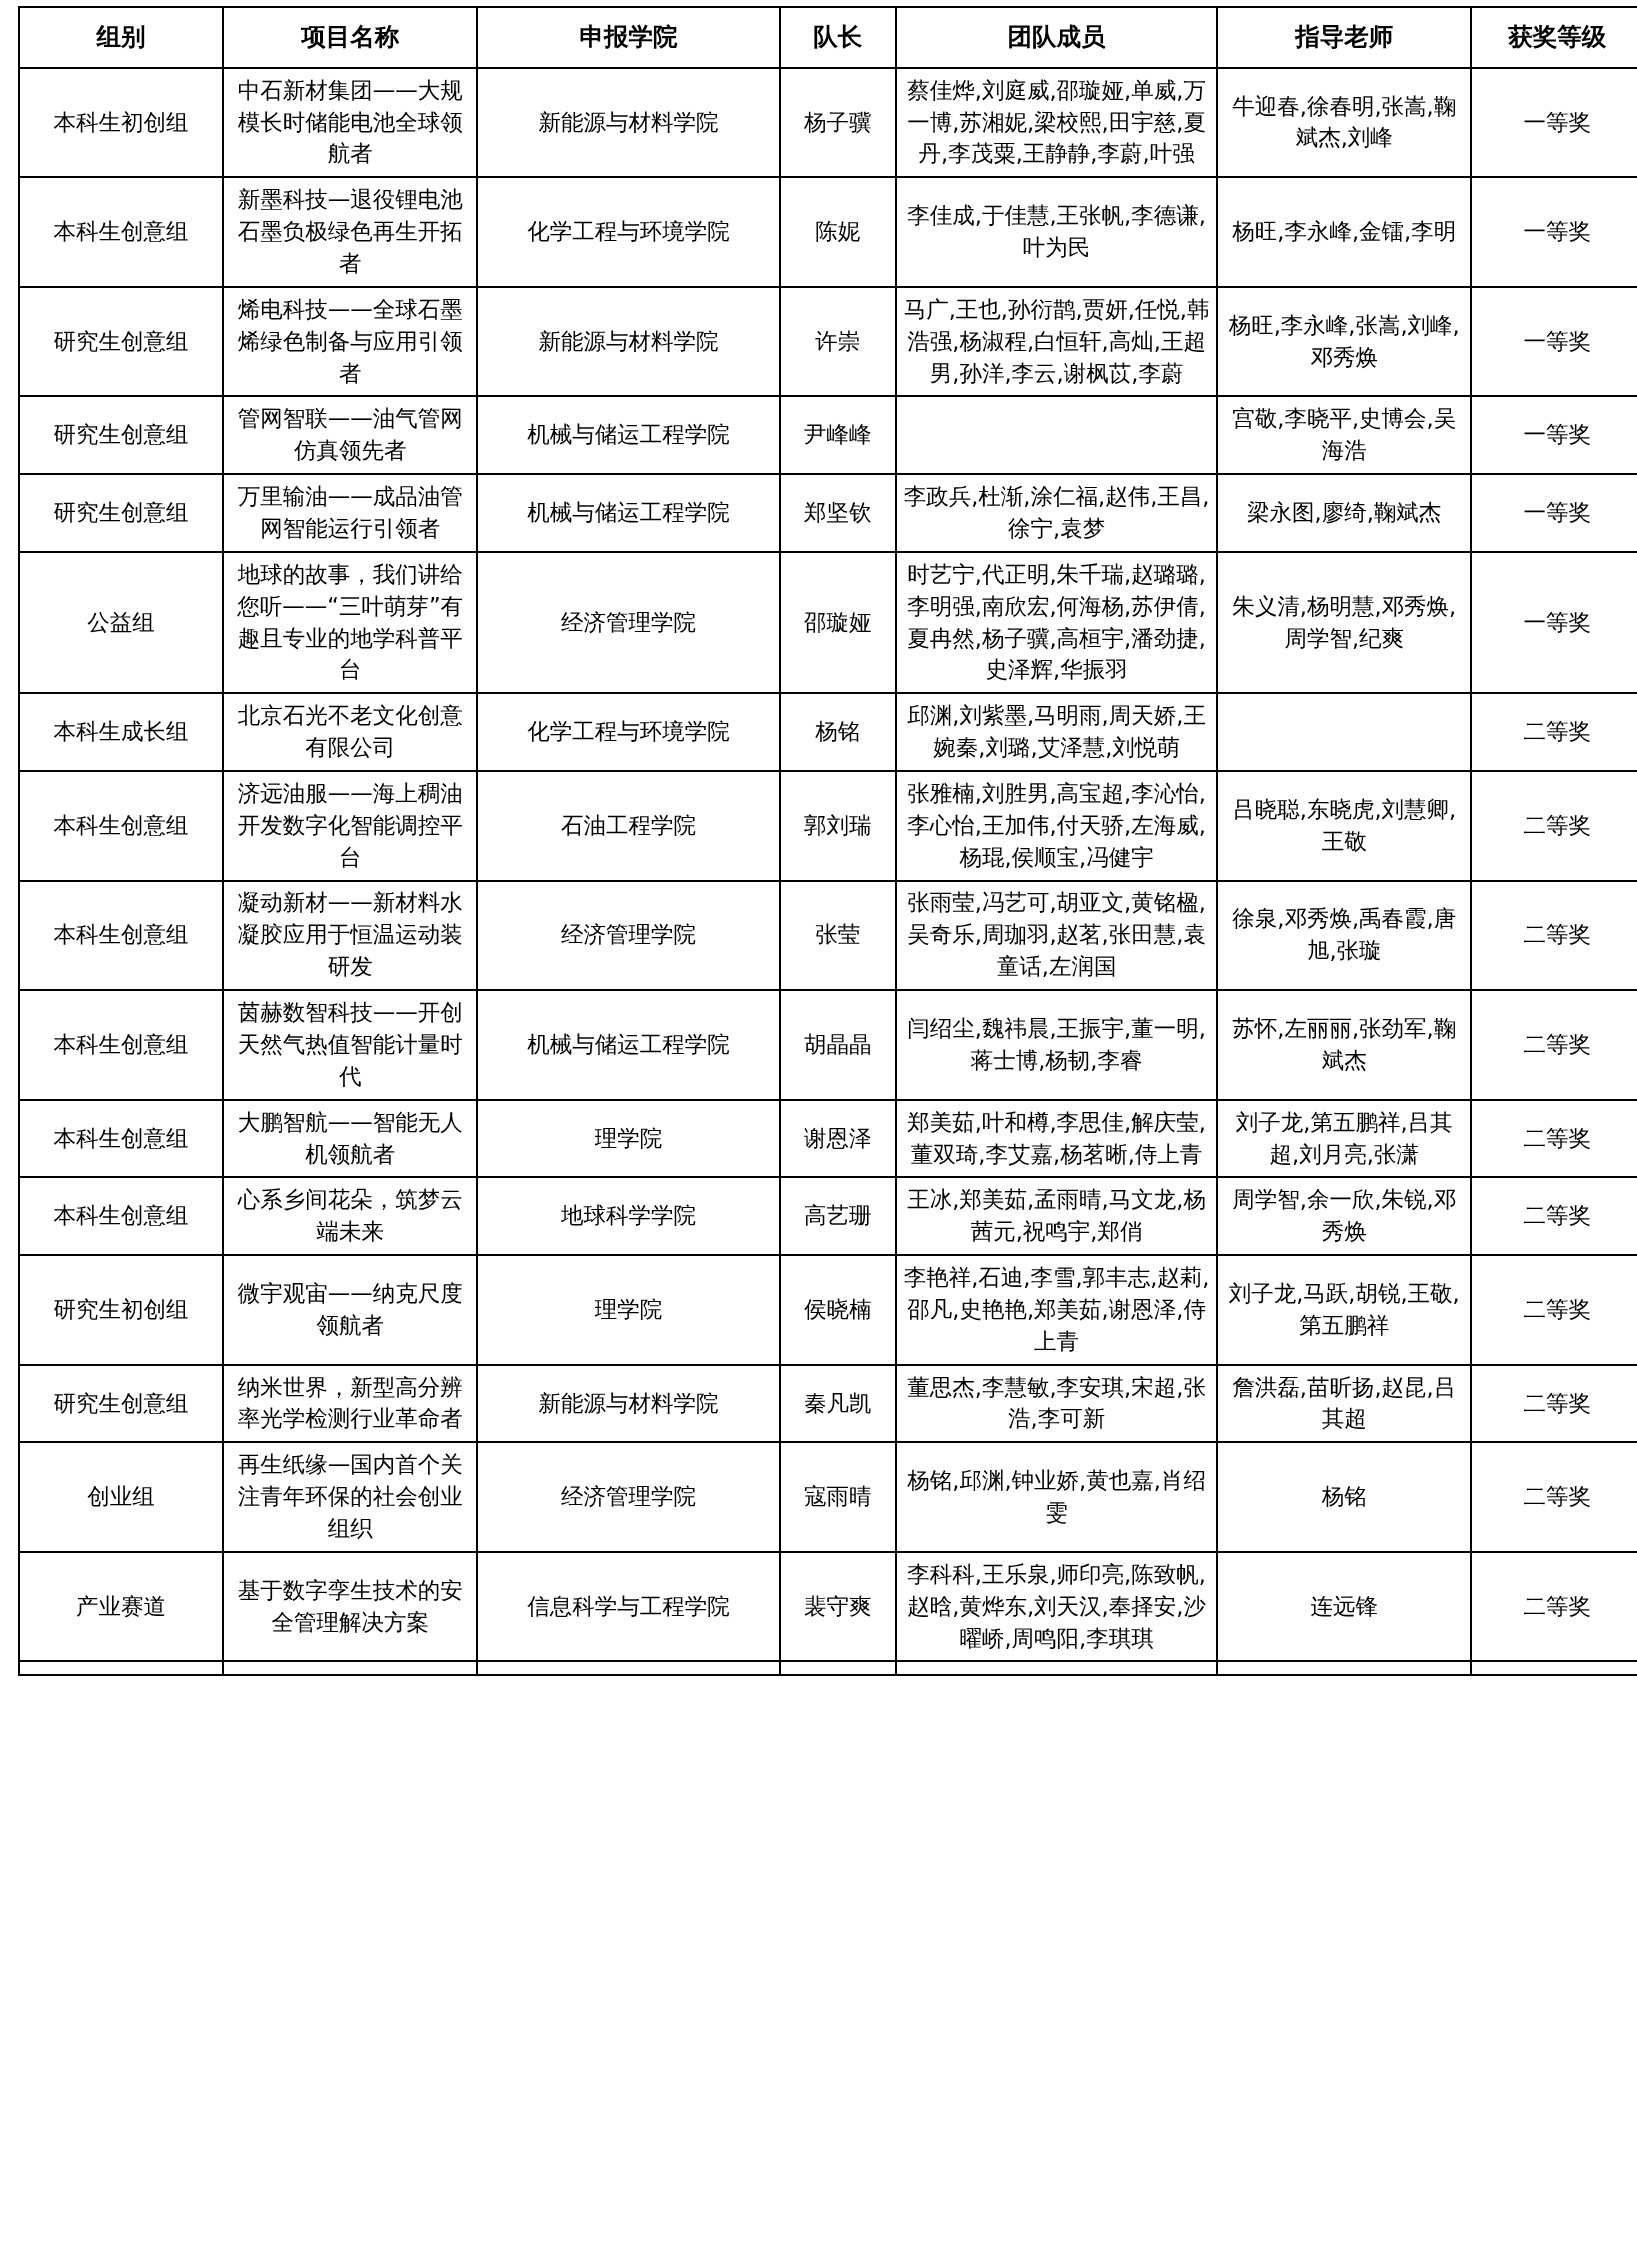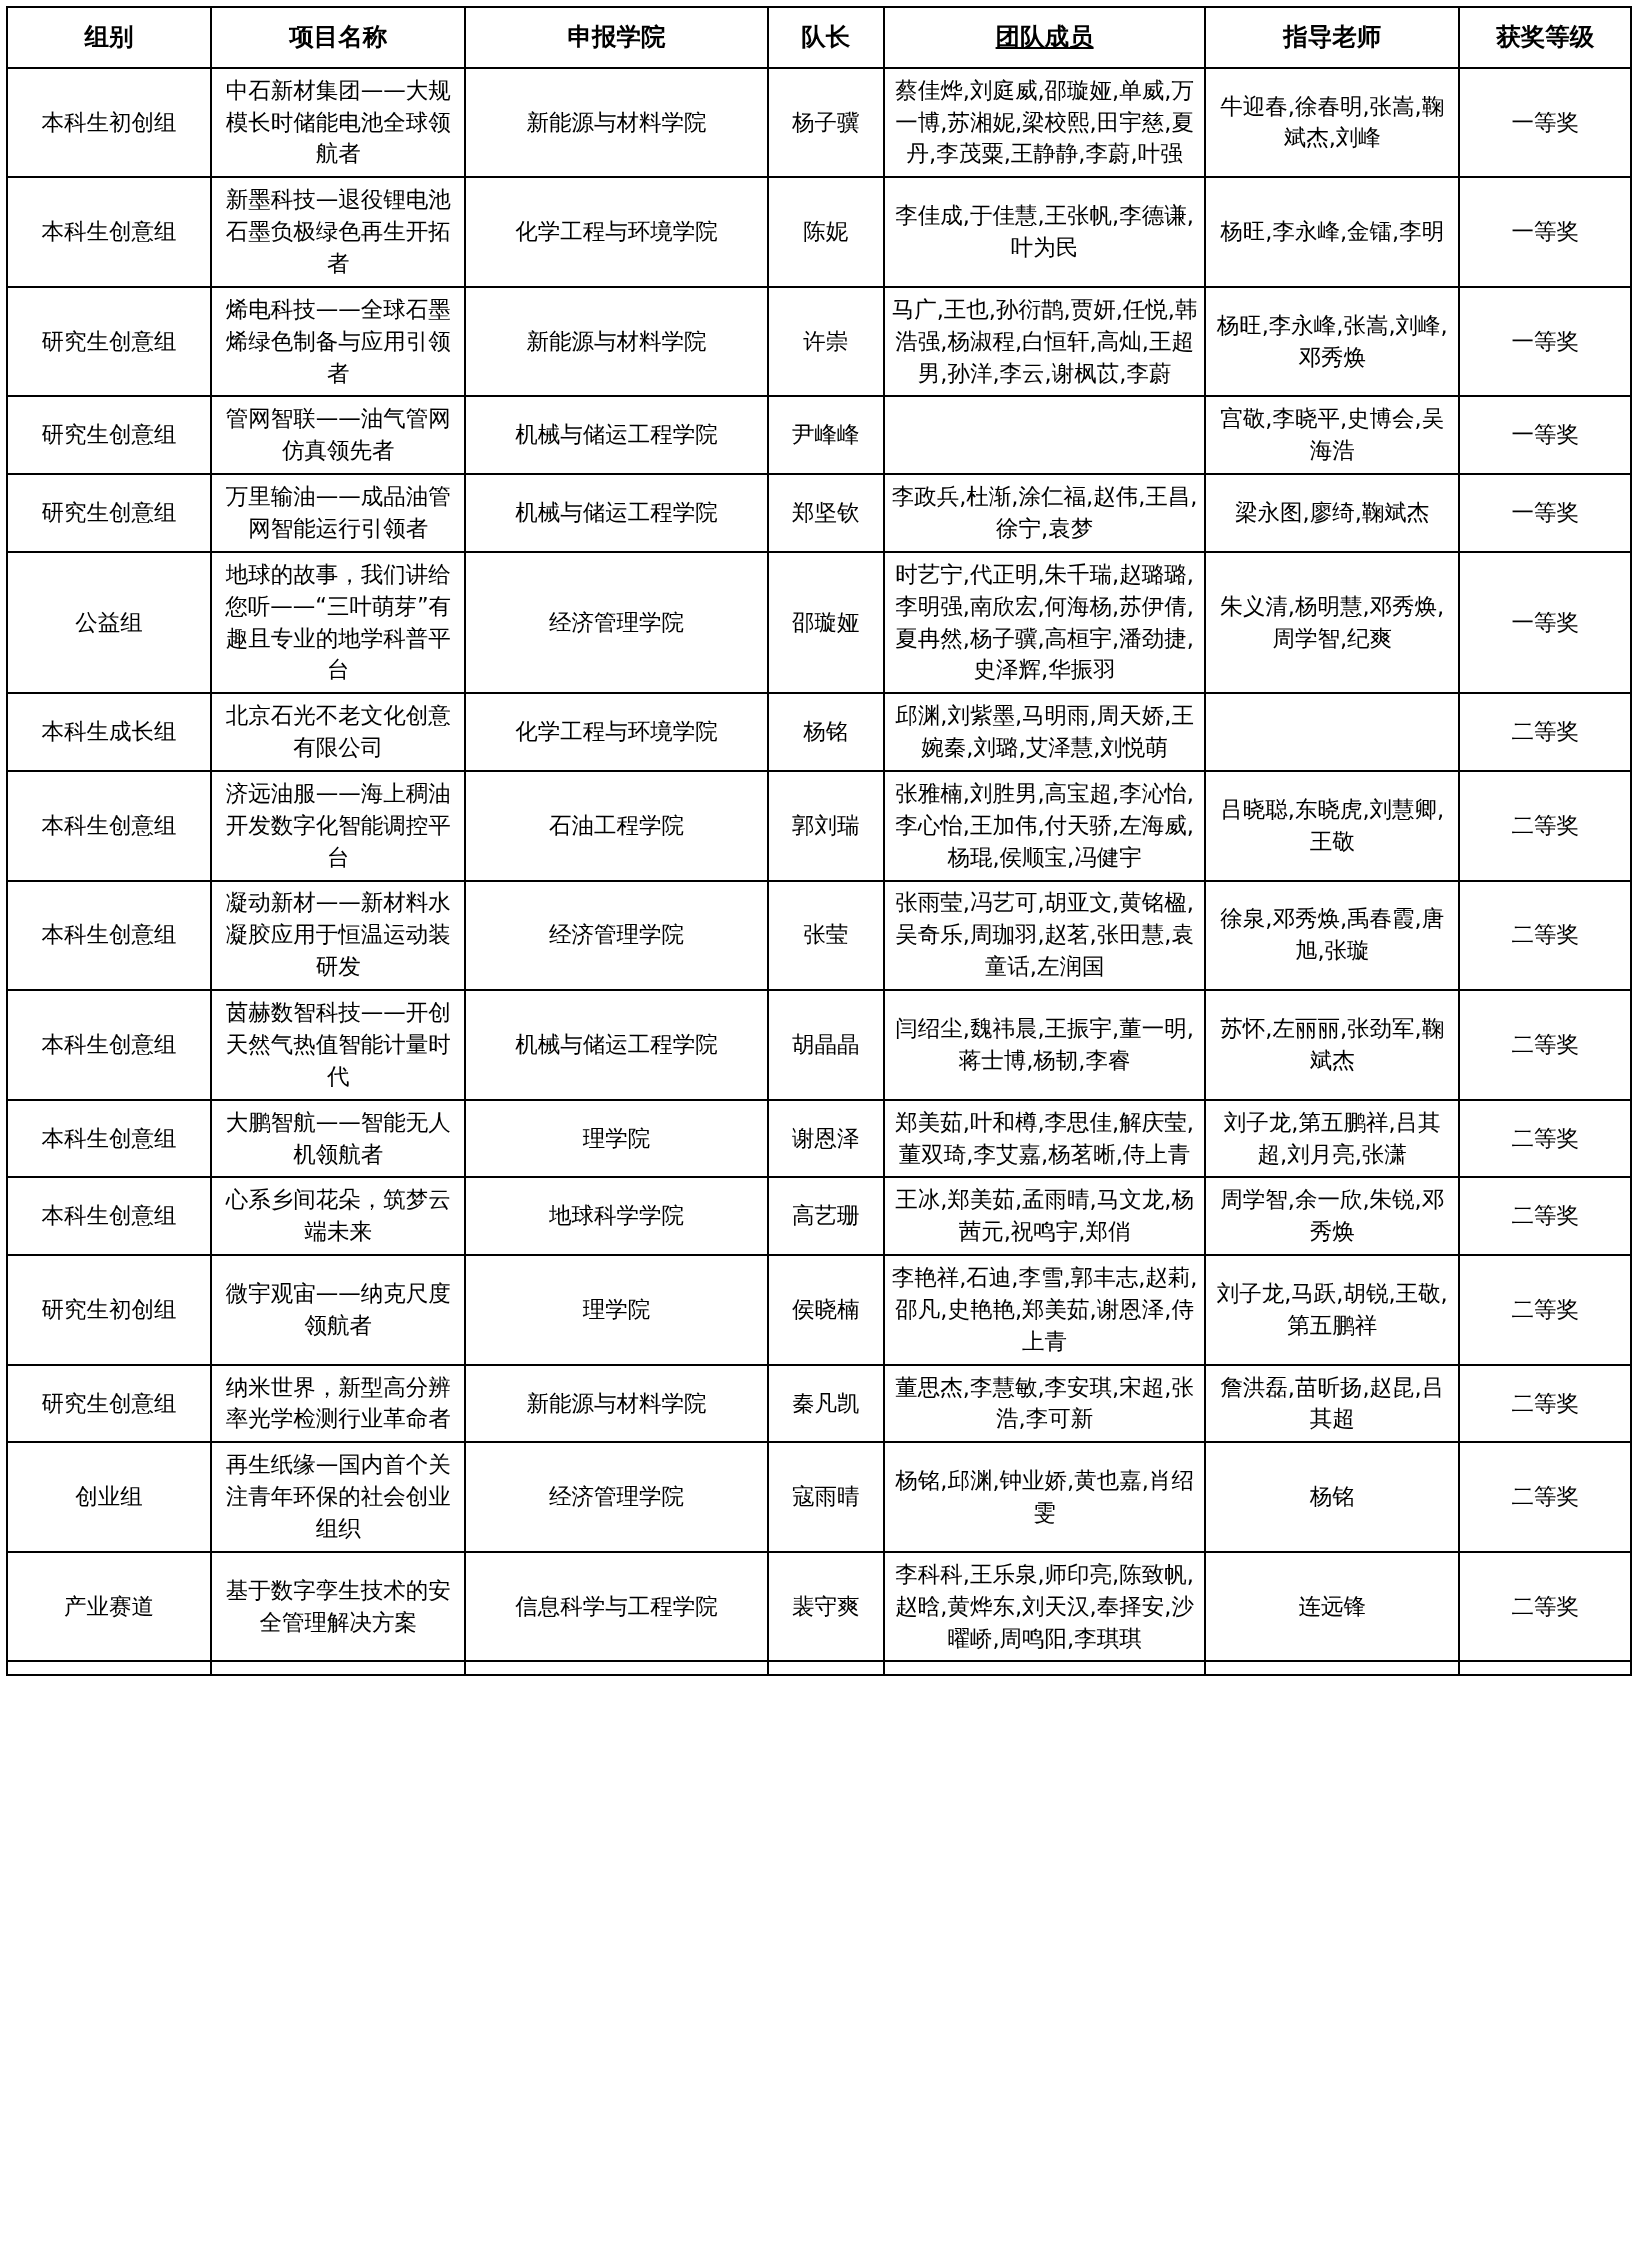--- a/index.html
+++ b/index.html
@@ -8,20 +8,21 @@
     background: #ffffff;
   }
   body {
     font-family: "DejaVu Sans", "Liberation Sans", sans-serif;
     width: 1638px;
   }
   .table-wrap {
     padding: 5.9px 5.9px 7.8px 5.9px;
     box-sizing: border-box;
     width: 1604px;
+    margin-left: 12px;
   }
   table.award-table {
     border-collapse: collapse;
     width: 1626px;
     table-layout: fixed;
   }
   table.award-table th,
   table.award-table td {
     border: 2px solid #000000;
     text-align: center;
@@ -45,21 +46,21 @@
   td.c-college { width: 249px; }
   td.c-leader  { width: 90px;  }
   td.c-members { width: 265px; }
   td.c-teacher { width: 208px; }
   td.c-award   { width: 137px; border-radius: 11px; }
 
   th.c-group   { width: 165px; }
   th.c-project { width: 208px; }
   th.c-college { width: 249px; }
   th.c-leader  { width: 90px;  }
-  th.c-members { width: 265px; text-decoration: underline; }
+  th.c-members { width: 265px; }
   th.c-teacher { width: 208px; }
   th.c-award   { width: 137px; }
 
   
   td.c-members, td.c-project, td.c-teacher {
     text-align: center;
   }
 </style>
 </head>
 <body>

